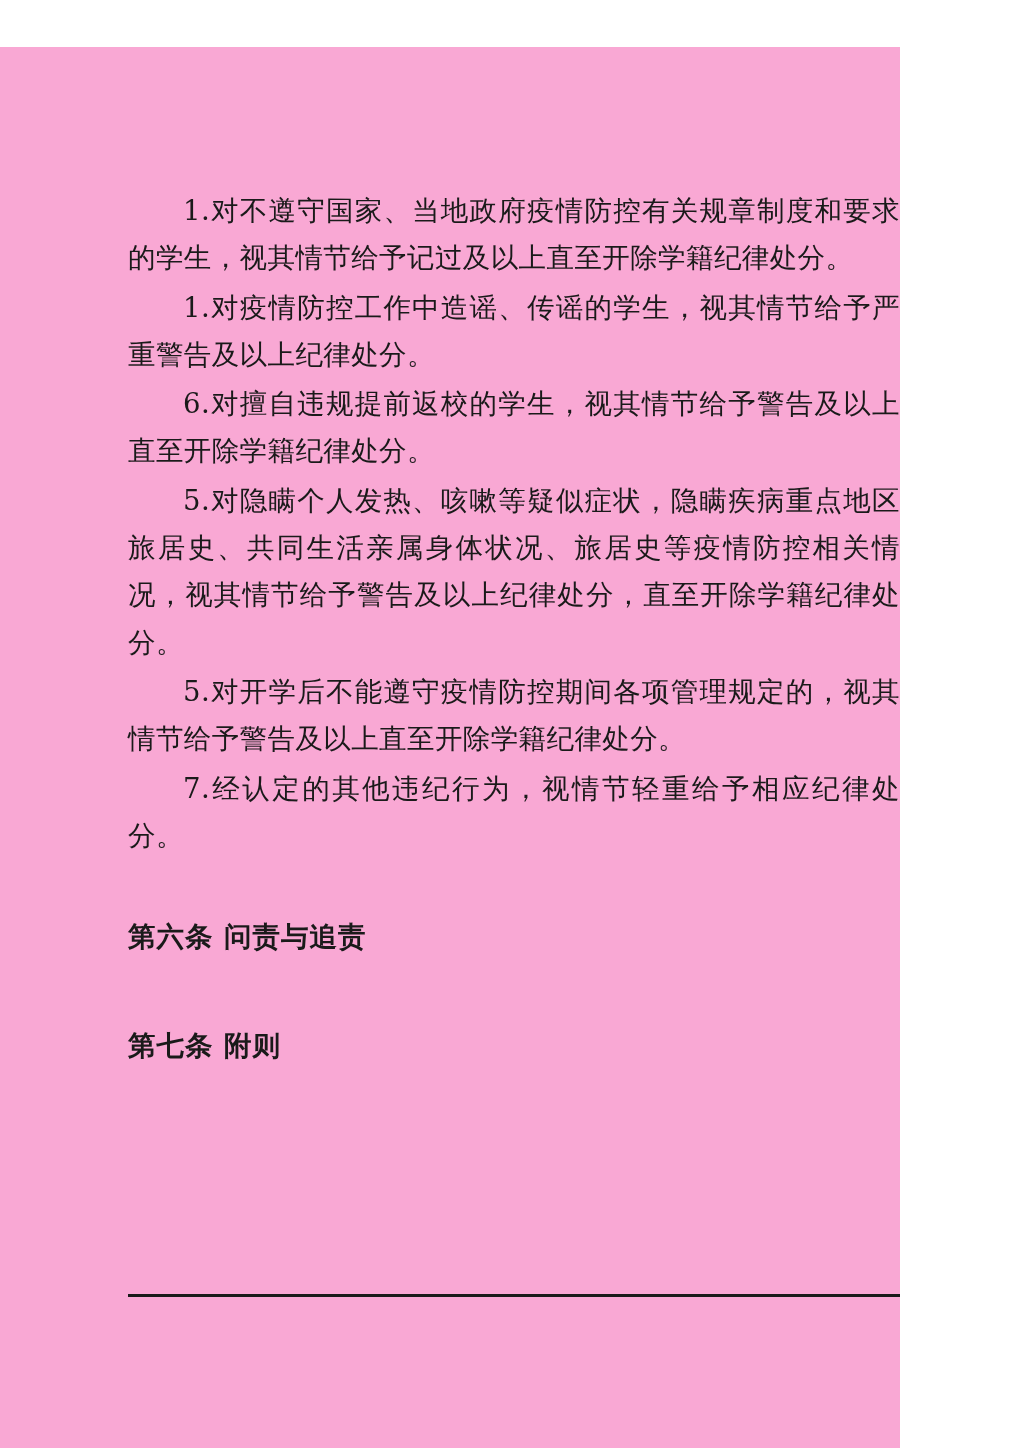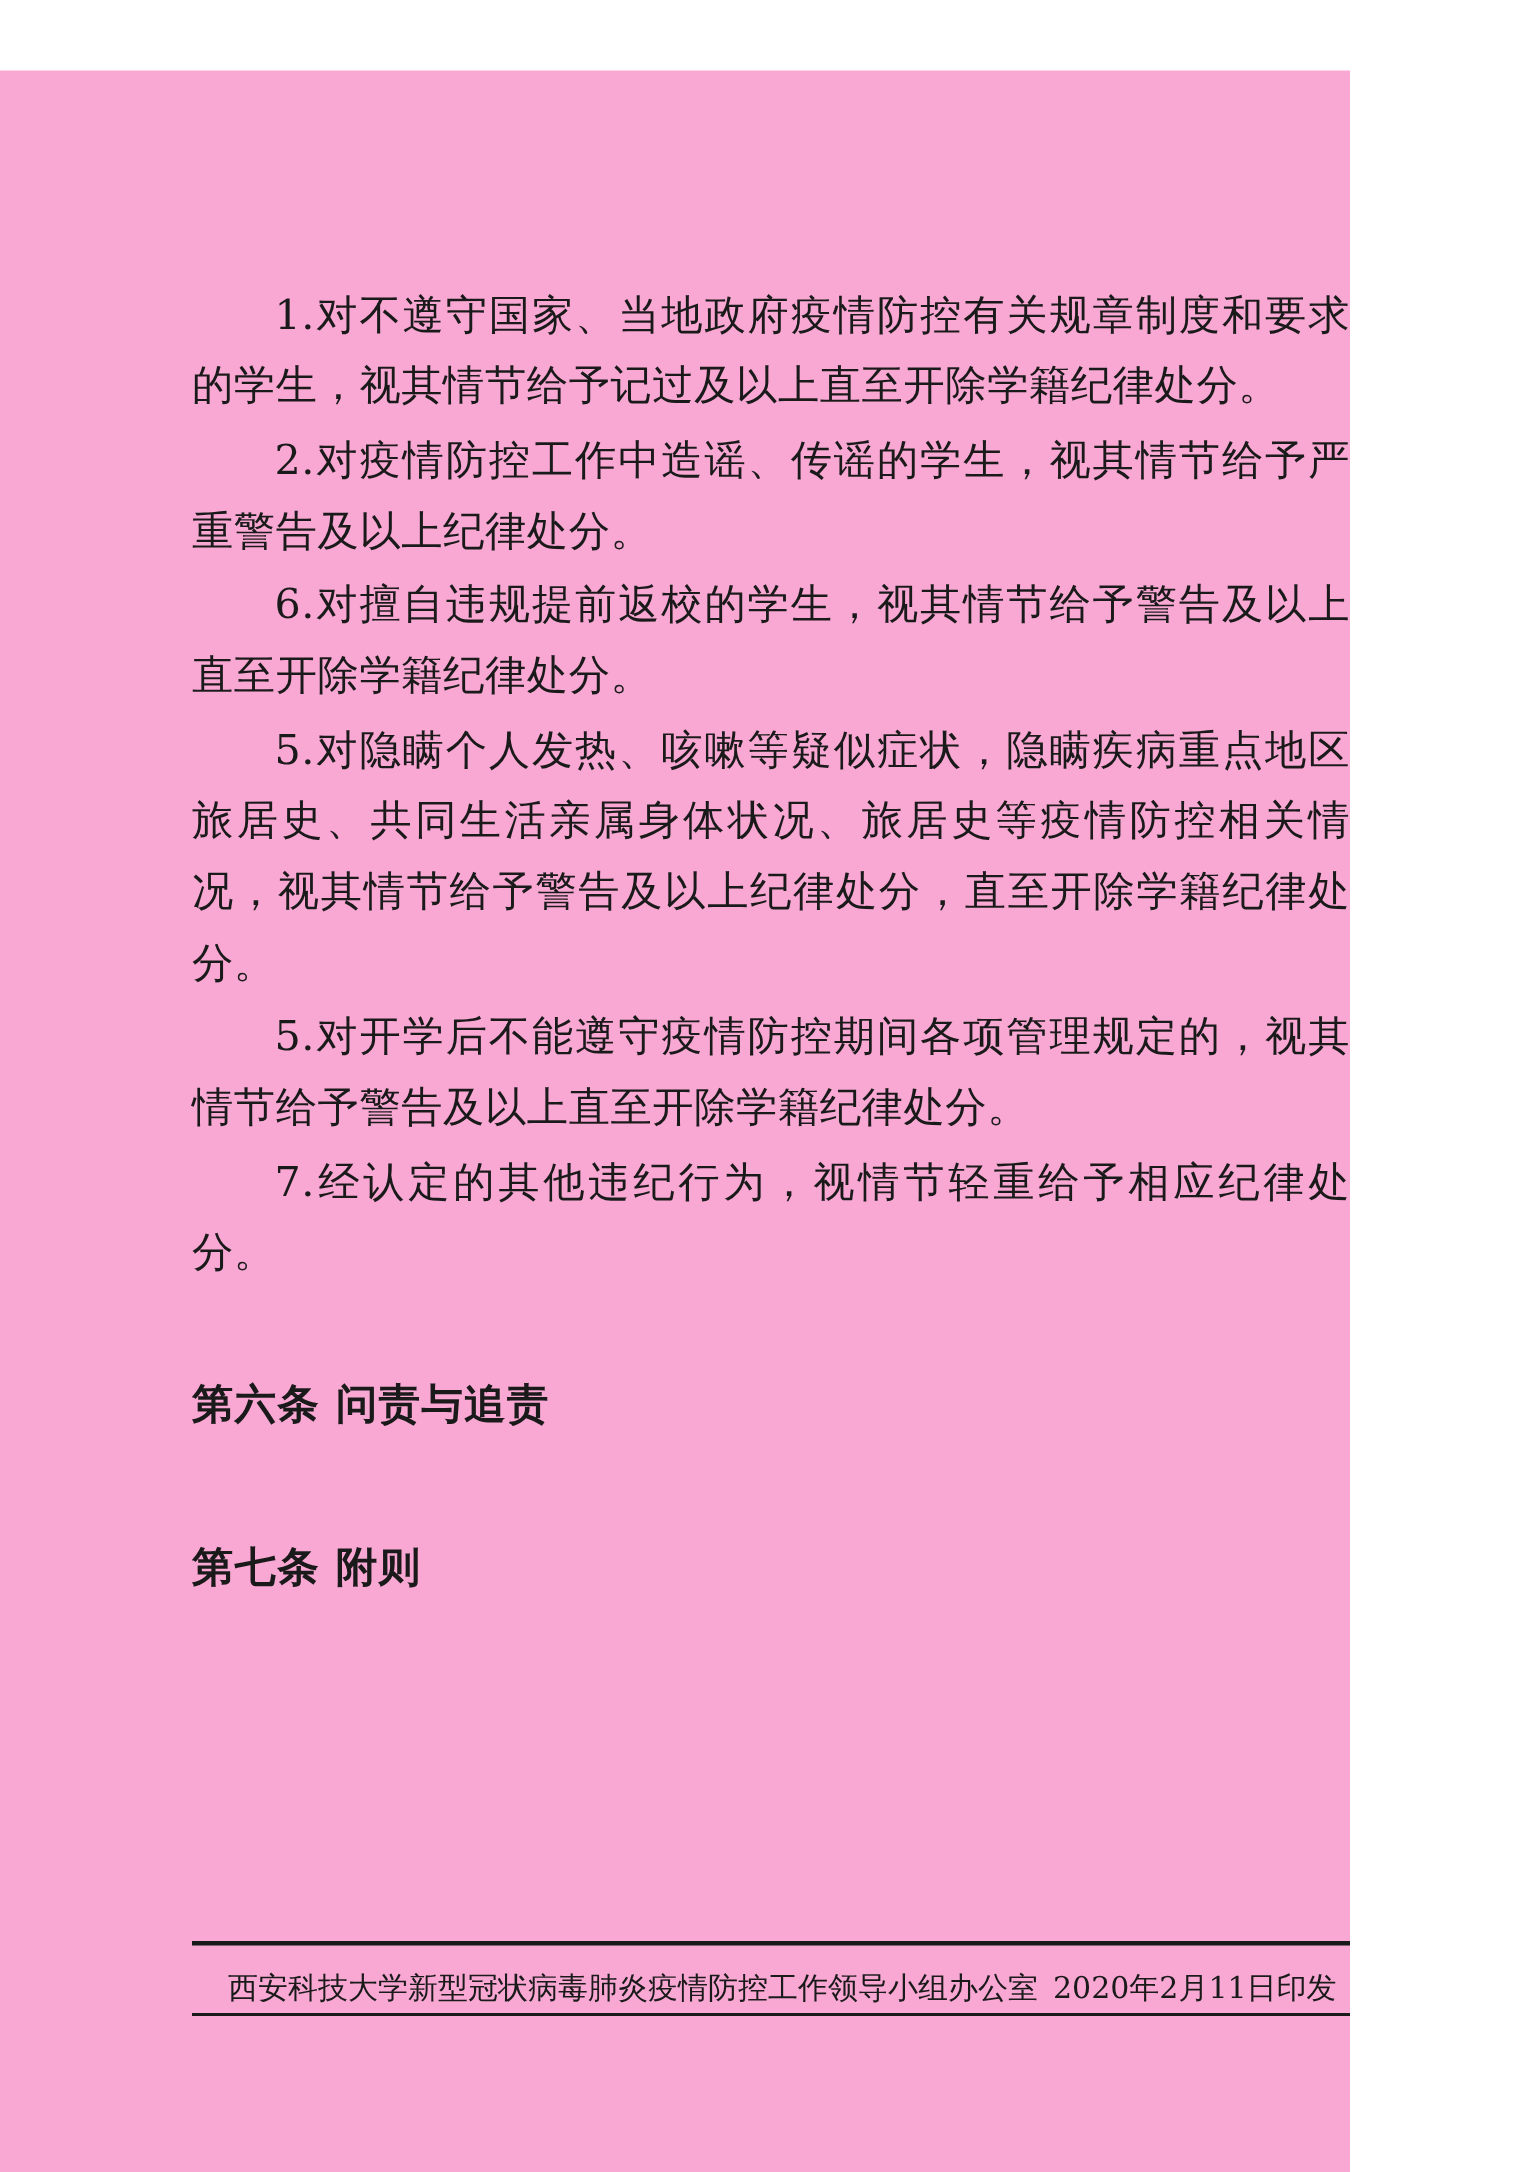--- a/index.html
+++ b/index.html
@@ -78,39 +78,35 @@
   }
 </style>
 </head>
 <body>
 
 <div class="page">
 
   <div class="content">
 
     <p class="para">1.对不遵守国家、当地政府疫情防控有关规章制度和要求的学生，视其情节给予记过及以上直至开除学籍纪律处分。</p>
-    <p class="para">2.对疫情防控工作中造谣、传谣的学生，视其情节给予严重警告及以上纪律处分。</p>
+    <p class="para">1.对疫情防控工作中造谣、传谣的学生，视其情节给予严重警告及以上纪律处分。</p>
     <p class="para">6.对擅自违规提前返校的学生，视其情节给予警告及以上直至开除学籍纪律处分。</p>
     <p class="para">5.对隐瞒个人发热、咳嗽等疑似症状，隐瞒疾病重点地区旅居史、共同生活亲属身体状况、旅居史等疫情防控相关情况，视其情节给予警告及以上纪律处分，直至开除学籍纪律处分。</p>
     <p class="para">5.对开学后不能遵守疫情防控期间各项管理规定的，视其情节给予警告及以上直至开除学籍纪律处分。</p>
     <p class="para">7.经认定的其他违纪行为，视情节轻重给予相应纪律处分。</p>
 
     <div class="spacer-lg"></div>
 
     <h2 class="heading">第六条 问责与追责</h2>
 
 
     <div class="spacer-xl"></div>
 
     <h2 class="heading">第七条 附则</h2>
 
 
   </div>
 
   <div class="footer">
     <div class="footer-rule"></div>
-    <div class="footer-row">
-      <span class="footer-left">西安科技大学新型冠状病毒肺炎疫情防控工作领导小组办公室</span>
-      <span class="footer-right">2020年2月11日印发</span>
-    </div>
   </div>
 
 </div>
 
 </body></html>

